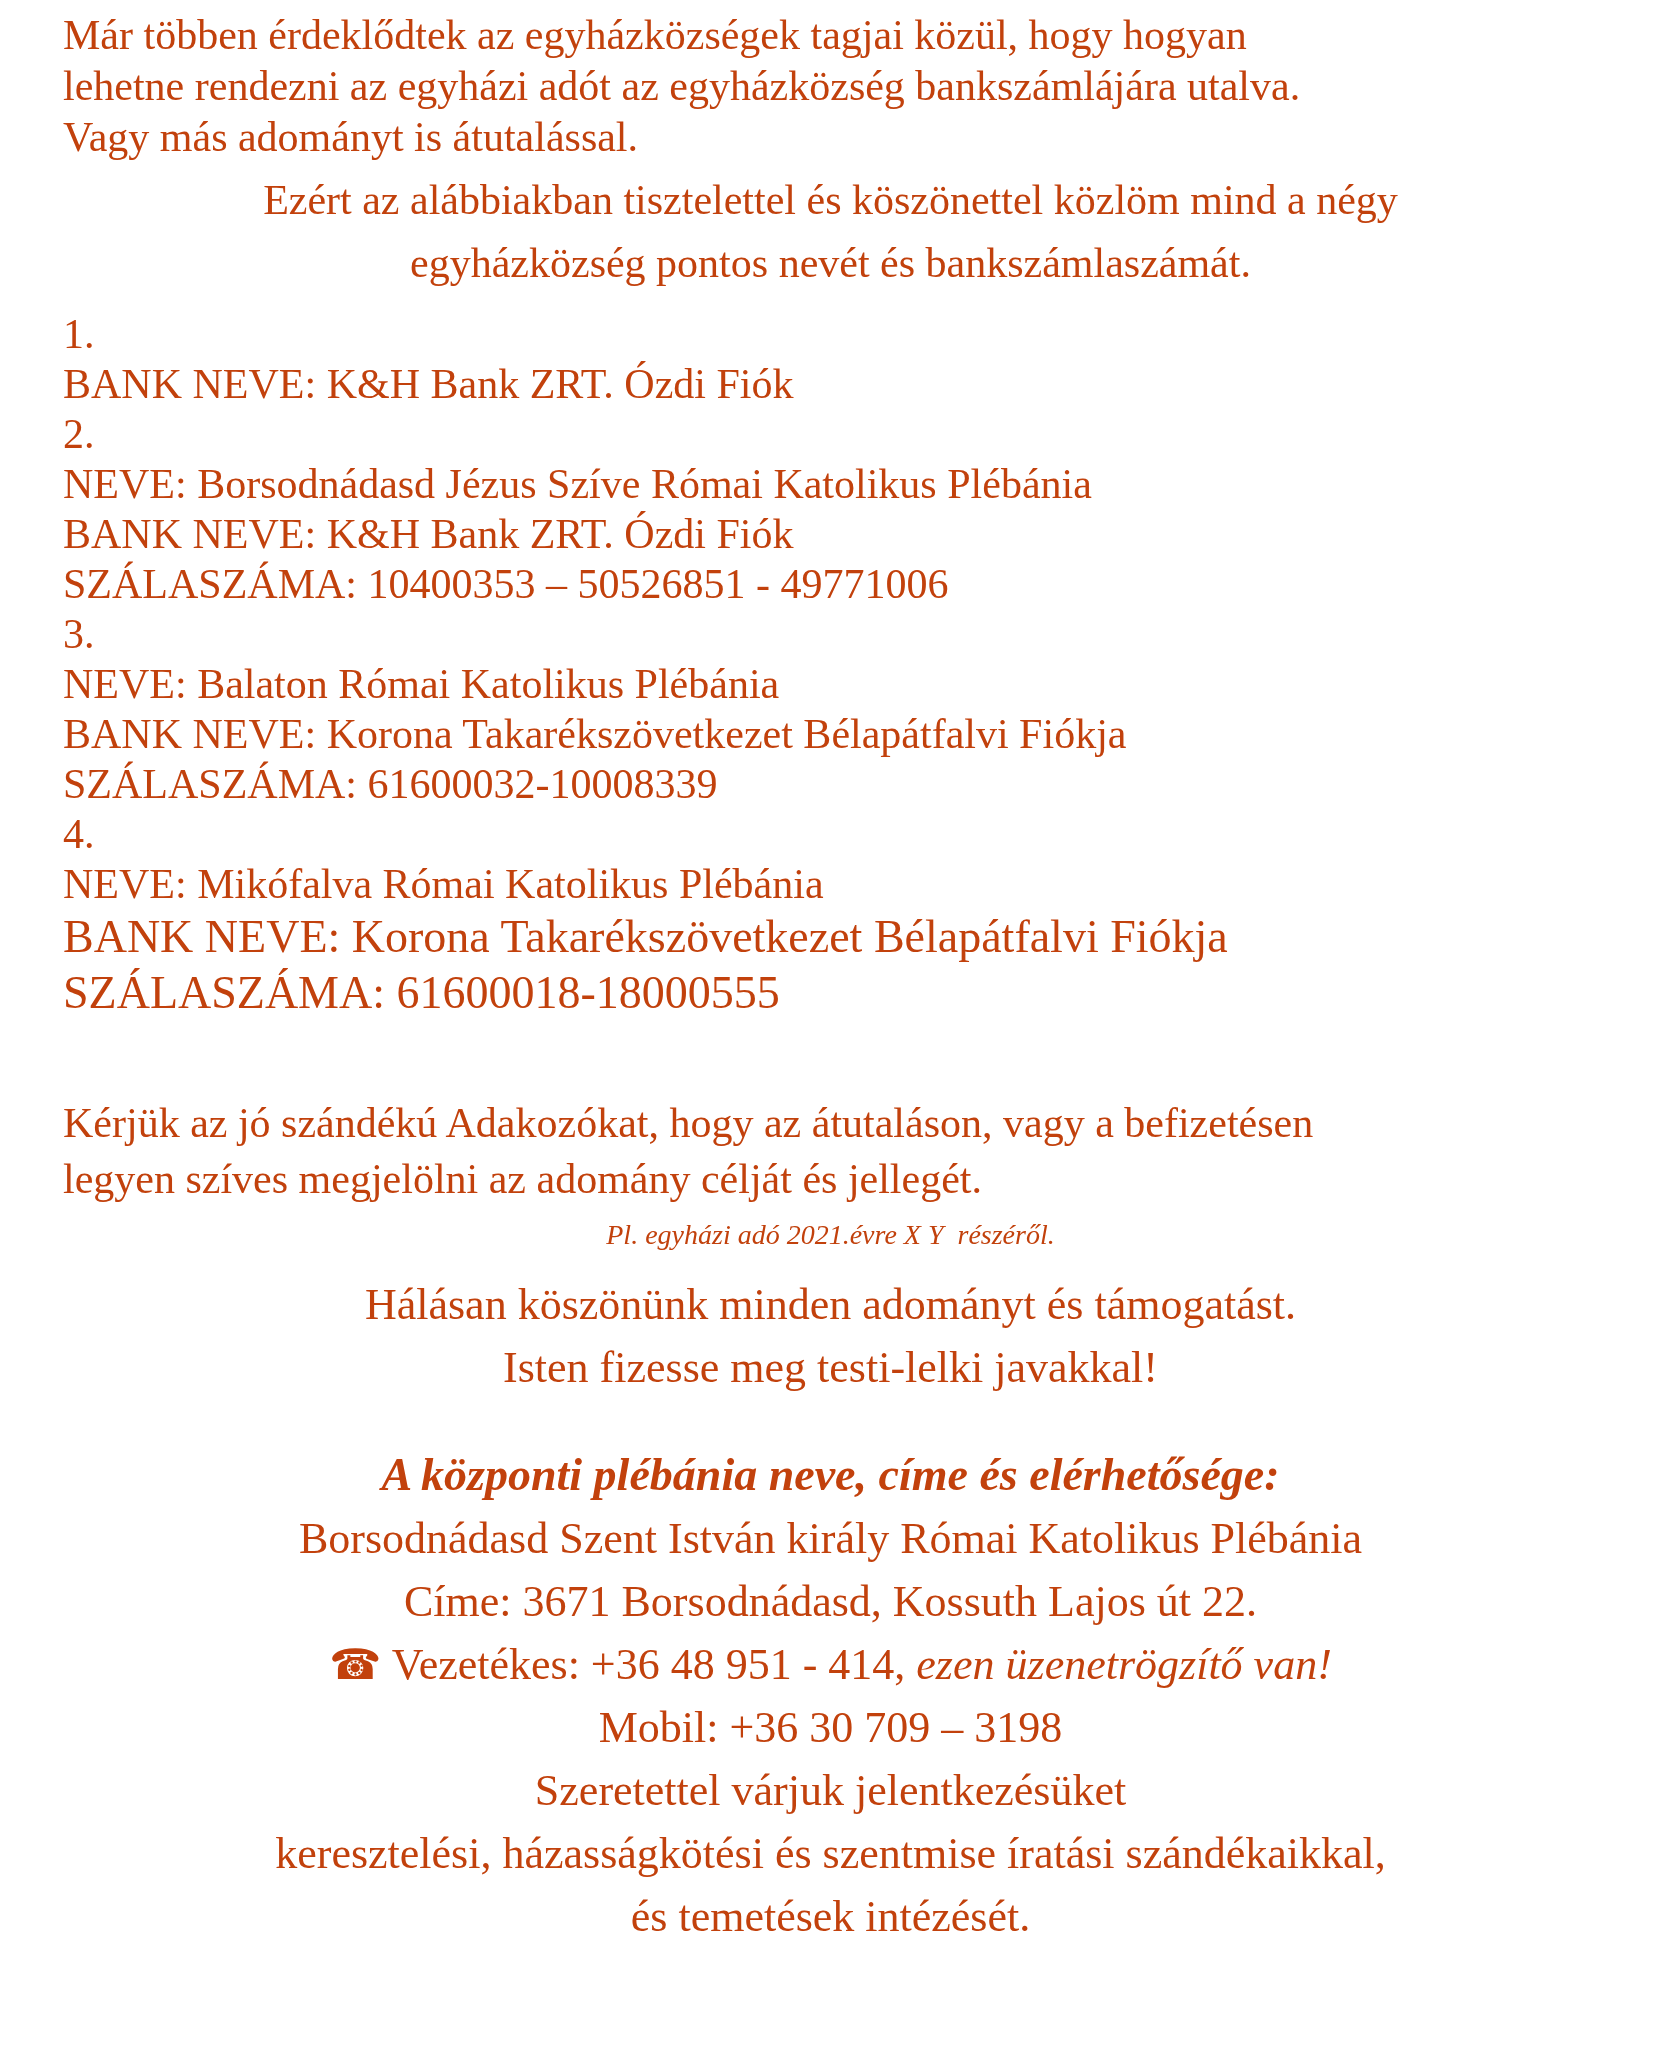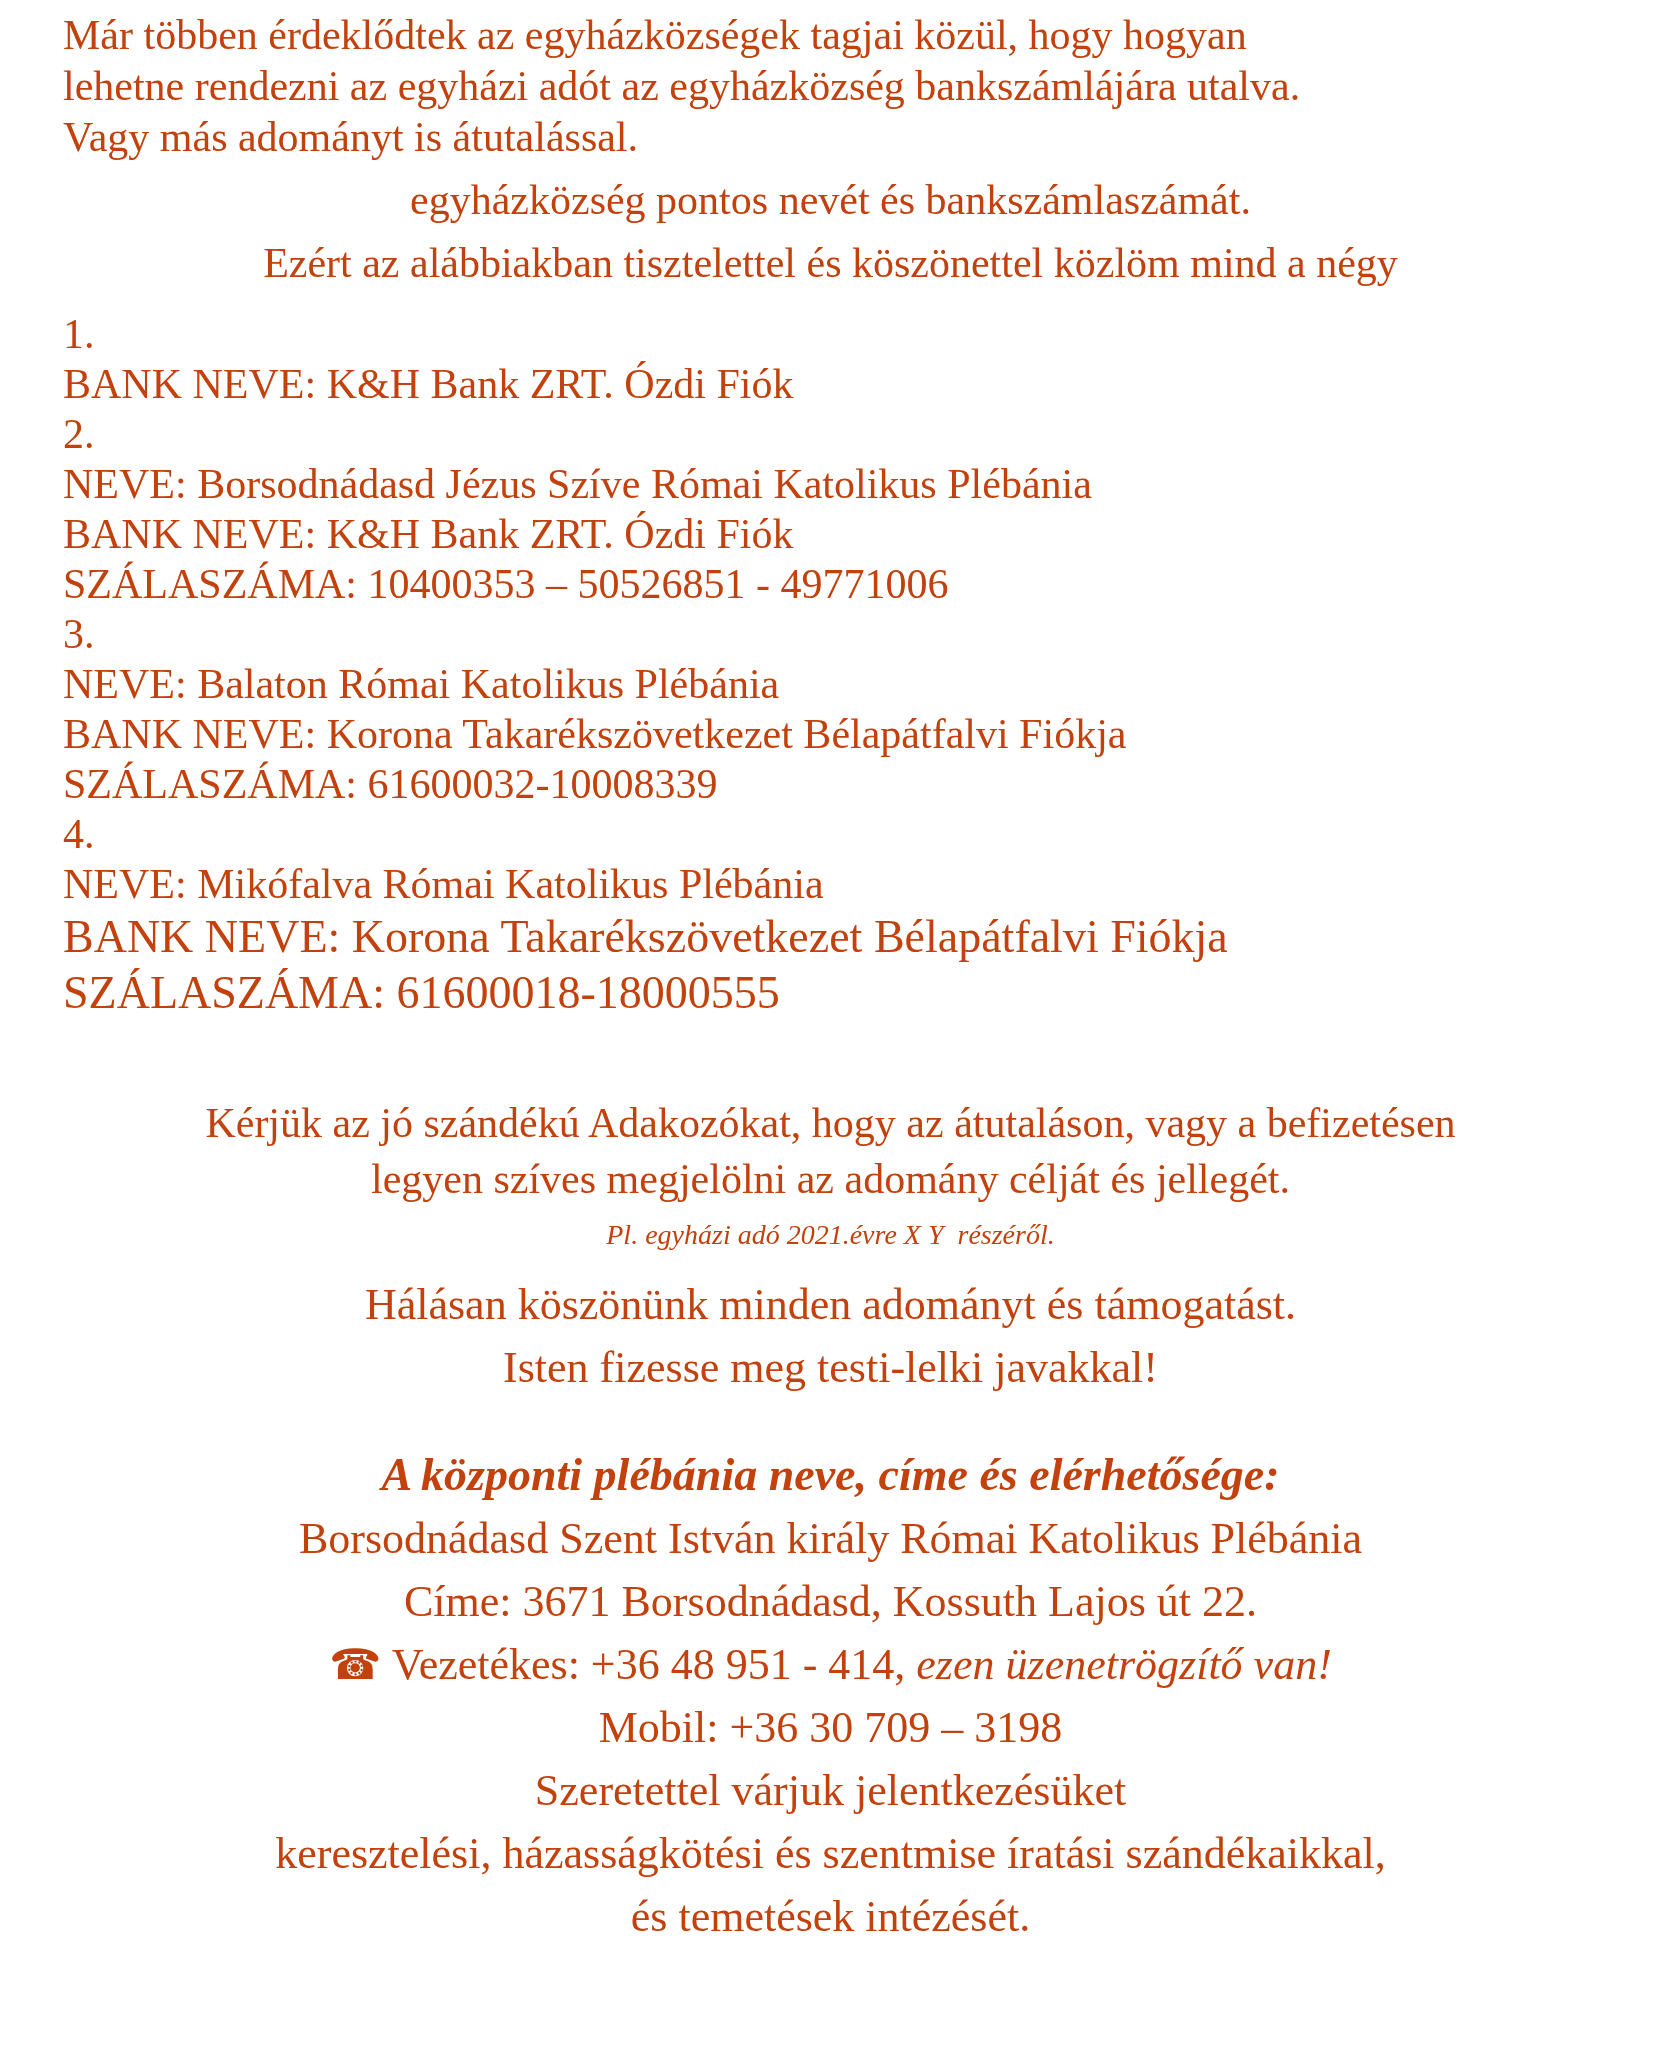--- a/index.html
+++ b/index.html
@@ -24,21 +24,21 @@
   
   .p-announce { margin-top: 6px; }
   .p-announce .line { font-size: 42px; line-height: 63px; text-align: center; }
 
   
   .parish-list { margin-top: 14px; }
   .parish-list .line { font-size: 42px; line-height: 50px; }
   .parish-list .line.lg { font-size: 46px; line-height: 56px; }
 
   
-  .p-request { margin-top: 74px; text-align: center; }
+  .p-request { margin-top: 74px; }
   .p-request .line { font-size: 42px; line-height: 56px; }
 
   .example-line {
     font-size: 28px;
     line-height: 56px;
     font-style: italic;
     text-align: center;
     white-space: pre;
   }
 
@@ -66,22 +66,22 @@
 
 <div class="page">
 
   <div class="p-intro left">
     <div class="line">Már többen érdeklődtek az egyházközségek tagjai közül, hogy hogyan</div>
     <div class="line">lehetne rendezni az egyházi adót az egyházközség bankszámlájára utalva.</div>
     <div class="line">Vagy más adományt is átutalással.</div>
   </div>
 
   <div class="p-announce">
+    <div class="line">Ezért az alábbiakban tisztelettel és köszönettel közlöm mind a négy</div>
     <div class="line">egyházközség pontos nevét és bankszámlaszámát.</div>
-    <div class="line">Ezért az alábbiakban tisztelettel és köszönettel közlöm mind a négy</div>
   </div>
 
   <div class="parish-list left">
 
     <div class="parish-item">
       <div class="line">1.</div>
       <div class="line">BANK NEVE: K&amp;H Bank ZRT. Ózdi Fiók</div>
     </div>
 
     <div class="parish-item">

